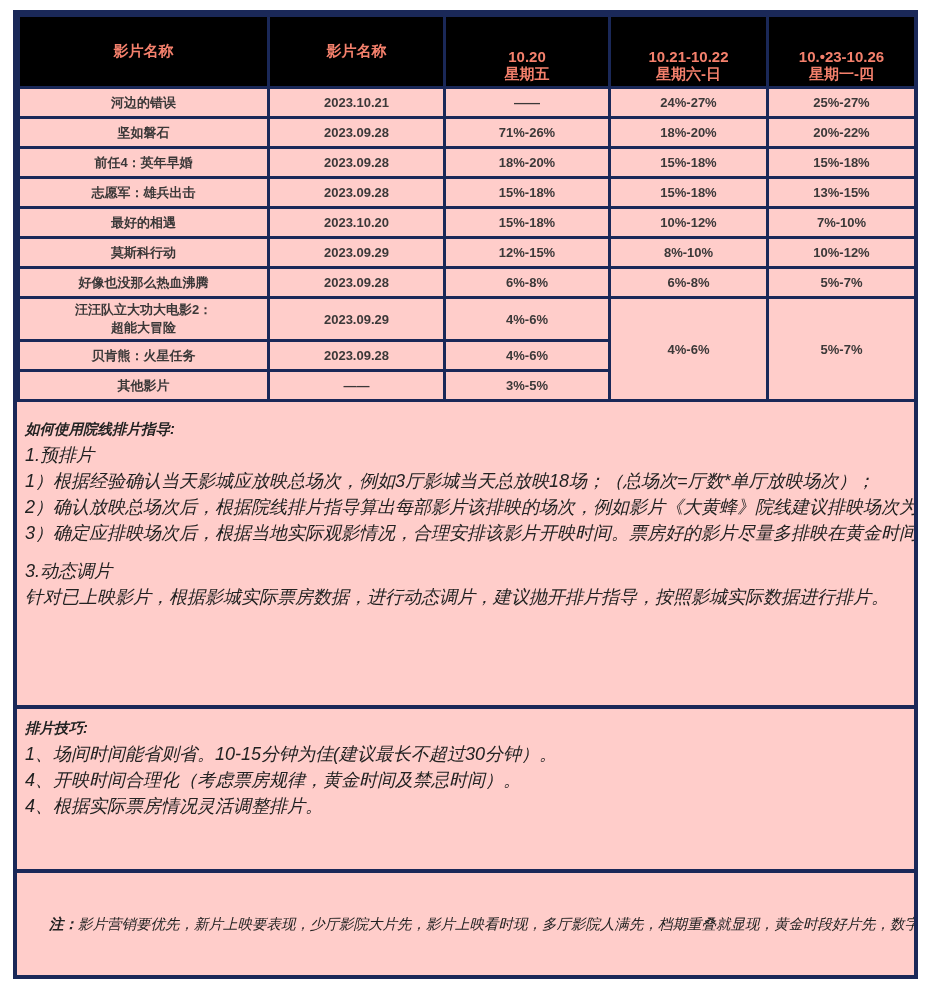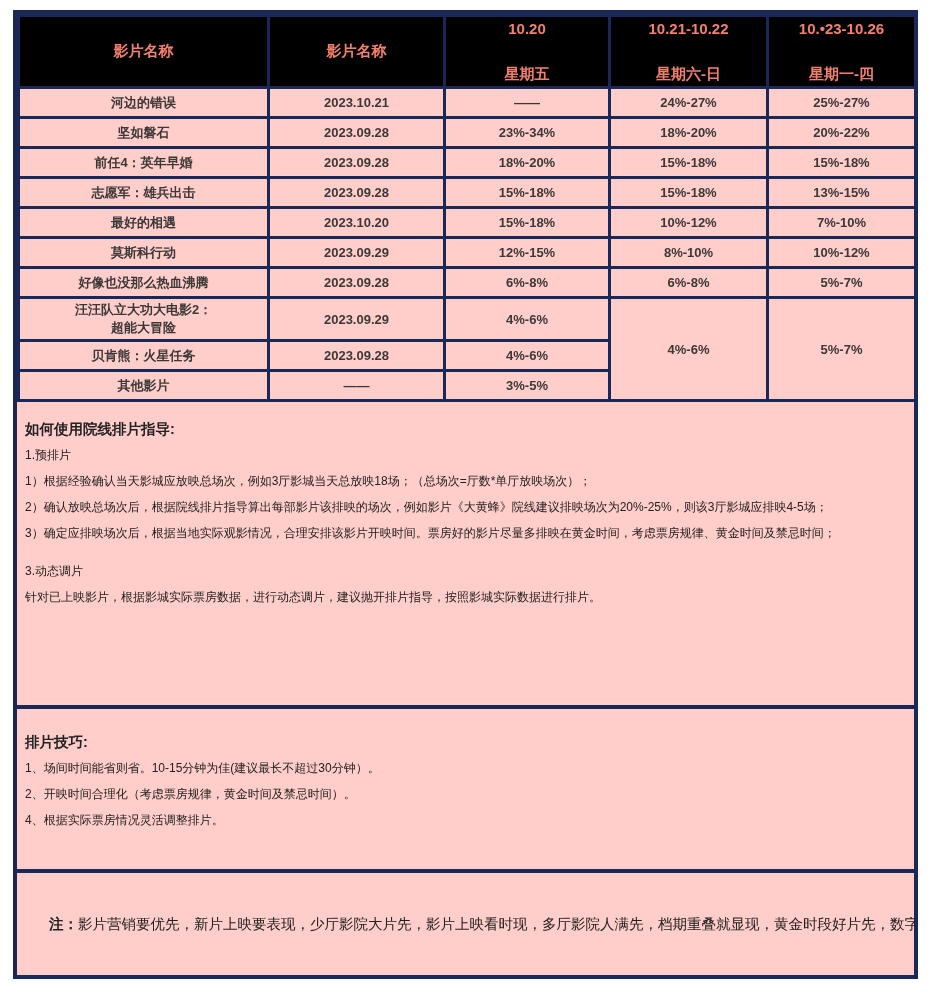--- a/index.html
+++ b/index.html
@@ -31,37 +31,37 @@
     text-align:center;vertical-align:middle;
     font-weight:bold;
     overflow:hidden;
   }
   table.sched th{
     background:var(--headerbg);
     color:var(--headertext);
     height:72px;font-size:15px;
   }
   table.sched th .hdr-stack{
-    display:flex;flex-direction:column;justify-content:space-between;height:64px;
+    display:flex;flex-direction:column;justify-content:flex-end;height:64px;
   }
   table.sched td{
     background:var(--pink);
     color:var(--celltext);
     height:30px;font-size:13px;
     padding:2px 4px;
   }
   .sections{flex:1;display:flex;flex-direction:column;min-height:0;}
-  .text-section{overflow:hidden;}
+  .text-section{overflow:hidden;font-style:italic;}
   .sec-guide{height:303px;padding:14px 8px 0 8px;}
-  .sec-tips{height:160px;padding:20px 8px 0 8px;}
+  .sec-tips{height:160px;padding:6px 8px 0 8px;}
   .sec-note{flex:1;display:flex;align-items:center;padding:0 10px 0 32px;}
   .divider{flex:none;height:4px;background:var(--border);}
   .line{
     line-height:26px;min-height:26px;white-space:nowrap;
-    font-size:12px;color:var(--sectiontext);
+    font-size:18px;color:var(--sectiontext);
   }
   .line.title{font-size:14.5px;font-weight:bold;}
   .line.spacer{min-height:12px;line-height:12px;}
   .note-line{font-size:14.5px;color:var(--sectiontext);white-space:nowrap;}
   .note-line .bold{font-weight:bold;}
 </style>
 </head>
 <body>
 
 <div class="frame">
@@ -102,21 +102,21 @@
         <tr>
           <td>河边的错误</td>
           <td>2023.10.21</td>
           <td>——</td>
           <td>24%-27%</td>
           <td>25%-27%</td>
         </tr>
         <tr>
           <td>坚如磐石</td>
           <td>2023.09.28</td>
-          <td>23%-34%</td>
+          <td>71%-26%</td>
           <td>18%-20%</td>
           <td>20%-22%</td>
         </tr>
         <tr>
           <td>前任4：英年早婚</td>
           <td>2023.09.28</td>
           <td>18%-20%</td>
           <td>15%-18%</td>
           <td>15%-18%</td>
         </tr>
@@ -185,21 +185,21 @@
           <div class="line">针对已上映影片，根据影城实际票房数据，进行动态调片，建议抛开排片指导，按照影城实际数据进行排片。</div>
         </div>
     </div>
 
     <div class="divider"></div>
 
     <div class="text-section sec-tips">
       <div class="line title">排片技巧:</div>
       <div>
           <div class="line">1、场间时间能省则省。10-15分钟为佳(建议最长不超过30分钟）。</div>
-          <div class="line">2、开映时间合理化（考虑票房规律，黄金时间及禁忌时间）。</div>
+          <div class="line">4、开映时间合理化（考虑票房规律，黄金时间及禁忌时间）。</div>
           <div class="line">4、根据实际票房情况灵活调整排片。</div>
         </div>
     </div>
 
     <div class="divider"></div>
 
     <div class="text-section sec-note">
       <div class="note-line">
         <span class="bold">注：</span><span>影片营销要优先，新片上映要表现，少厅影院大片先，影片上映看时现，多厅影院人满先，档期重叠就显现，黄金时段好片先，数字就是好表现。</span>
       </div>

